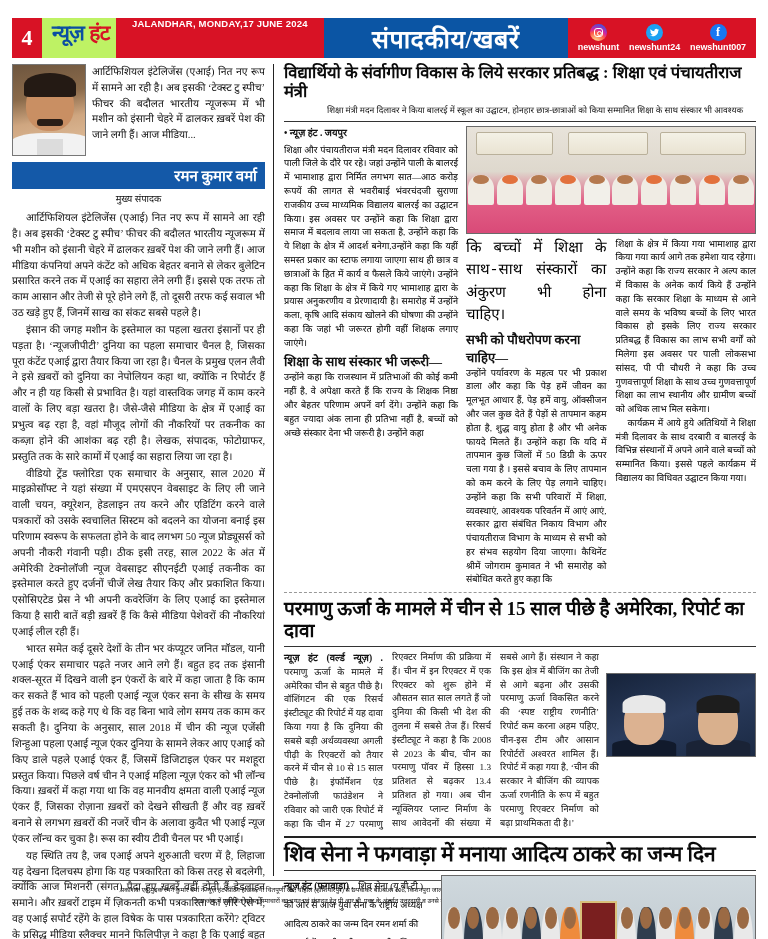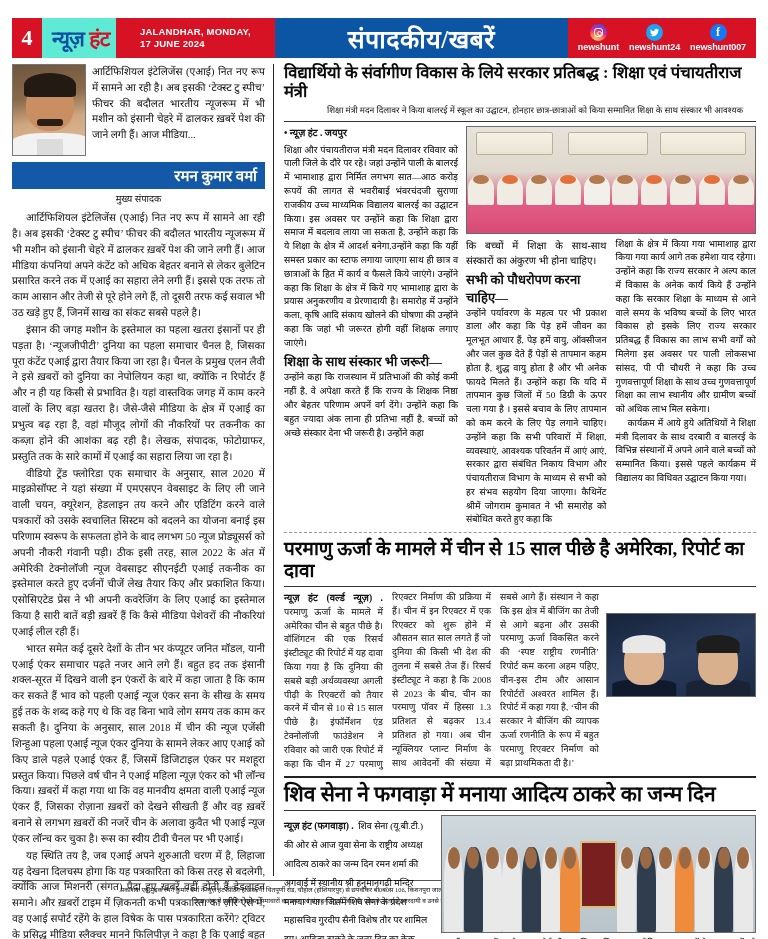--- a/index.html
+++ b/index.html
@@ -27,37 +27,37 @@
   }
   .page-no {
     background: #d81225;
     color: #ffffff;
     width: 30px;
     display: flex; align-items: center; justify-content: center;
     font-size: 22px; font-weight: bold;
     font-family: "Liberation Serif", serif;
   }
   .brand-block {
-    background: #5eead4;
-    display: flex; align-items: center;
+    background: #bef264;
+    display: flex; align-items: flex-start;
     padding: 0 6px 0 10px;
   }
   .brand-logo {
     font-family: "Liberation Serif", serif;
     font-size: 21px; font-weight: bold;
     color: #0b4ea2;
     letter-spacing: -0.5px;
     white-space: nowrap;
   }
   .brand-logo .hunt { color: #d81225; }
   .dateline {
     background: #d81225;
     color: #ffffff;
-    display: flex; flex-direction: column; justify-content: center;
-    padding: 0 24px;
+    display: flex; justify-content: center;
+    padding: 0 16px;
     font-size: 9.5px; font-weight: bold;
     line-height: 1.25;
     letter-spacing: 0.2px;
     white-space: nowrap;
   }
   .section-title {
     background: #0b55a4;
     color: #ffffff;
     flex: 1;
     display: flex; align-items: center; justify-content: center;
@@ -402,21 +402,21 @@
                   <div class="person saf"></div>
                   <div class="person"></div>
                 <div class="person turban"></div>
                   <div class="person"></div>
                   <div class="person turban"></div>
                 <div class="person"></div>
               </div>
             </div>
             <div style="display:flex; gap:9px; margin-top:4px;">
               <div style="flex:1;">
-                <div style="font-family:Liberation Sans, sans-serif;font-size:10px;line-height:1.5;text-align:justify;">कि बच्चों में शिक्षा के साथ-साथ संस्कारों का अंकुरण भी होना चाहिए।</div>
+                <div style="font-family:Liberation Mono, monospace;font-size:15px;line-height:1.5;text-align:justify;">कि बच्चों में शिक्षा के साथ-साथ संस्कारों का अंकुरण भी होना चाहिए।</div>
                 <div class="subhead">सभी को पौधरोपण करना चाहिए—</div>
                 <div style="font-family:'Liberation Serif',serif;font-size:9.2px;line-height:1.5;text-align:justify;">उन्होंने पर्यावरण के महत्व पर भी प्रकाश डाला और कहा कि पेड़ हमें जीवन का मूलभूत आधार हैं, पेड़ हमें वायु, ऑक्सीजन और जल कुछ देते हैं पेड़ों से तापमान कहम होता है, शुद्ध वायु होता है और भी अनेक फायदे मिलते हैं। उन्होंने कहा कि यदि में तापमान कुछ जिलों में 50 डिग्री के ऊपर चला गया है । इससे बचाव के लिए तापमान को कम करने के लिए पेड़ लगाने चाहिए। उन्होंने कहा कि सभी परिवारों में शिक्षा, व्यवस्थाएं, आवश्यक परिवर्तन में आएं आएं, सरकार द्वारा संबंधित निकाय विभाग और पंचायतीराज विभाग के माध्यम से सभी को हर संभव सहयोग दिया जाएगा। कैथिनेंट श्रीमें जोगराम कुमावत ने भी समारोह को संबोधित करते हुए कहा कि</div>
               </div>
               <div style="flex:1;">
                 <div style="font-family:'Liberation Serif',serif;font-size:9.2px;line-height:1.5;text-align:justify;">शिक्षा के क्षेत्र में किया गया भामाशाह द्वारा किया गया कार्य आगे तक हमेशा याद रहेगा। उन्होंने कहा कि राज्य सरकार ने अल्प काल में विकास के अनेक कार्य किये हैं उन्होंने कहा कि सरकार शिक्षा के माध्यम से आने वाले समय के भविष्य बच्चों के लिए भारत विकास हो इसके लिए राज्य सरकार प्रतिबद्ध हैं विकास का लाभ सभी वर्गों को मिलेगा इस अवसर पर पाली लोकसभा सांसद, पी पी चौधरी ने कहा कि उच्च गुणवत्तापूर्ण शिक्षा के साथ उच्च गुणवत्तापूर्ण शिक्षा का लाभ स्थानीय और ग्रामीण बच्चों को अधिक लाभ मिल सकेगा।</div>
                 <div style="font-family:'Liberation Serif',serif;font-size:9.2px;line-height:1.5;text-align:justify;text-indent:12px;">कार्यक्रम में आये हुये अतिथियों ने शिक्षा मंत्री दिलावर के साथ दरबारी व बालरई के विभिन्न संस्थानों में अपने आने वाले बच्चों को सम्मानित किया। इससे पहले कार्यक्रम में विद्यालय का विधिवत उद्घाटन किया गया।</div>
               </div>
             </div>
           </div>
         </div>

